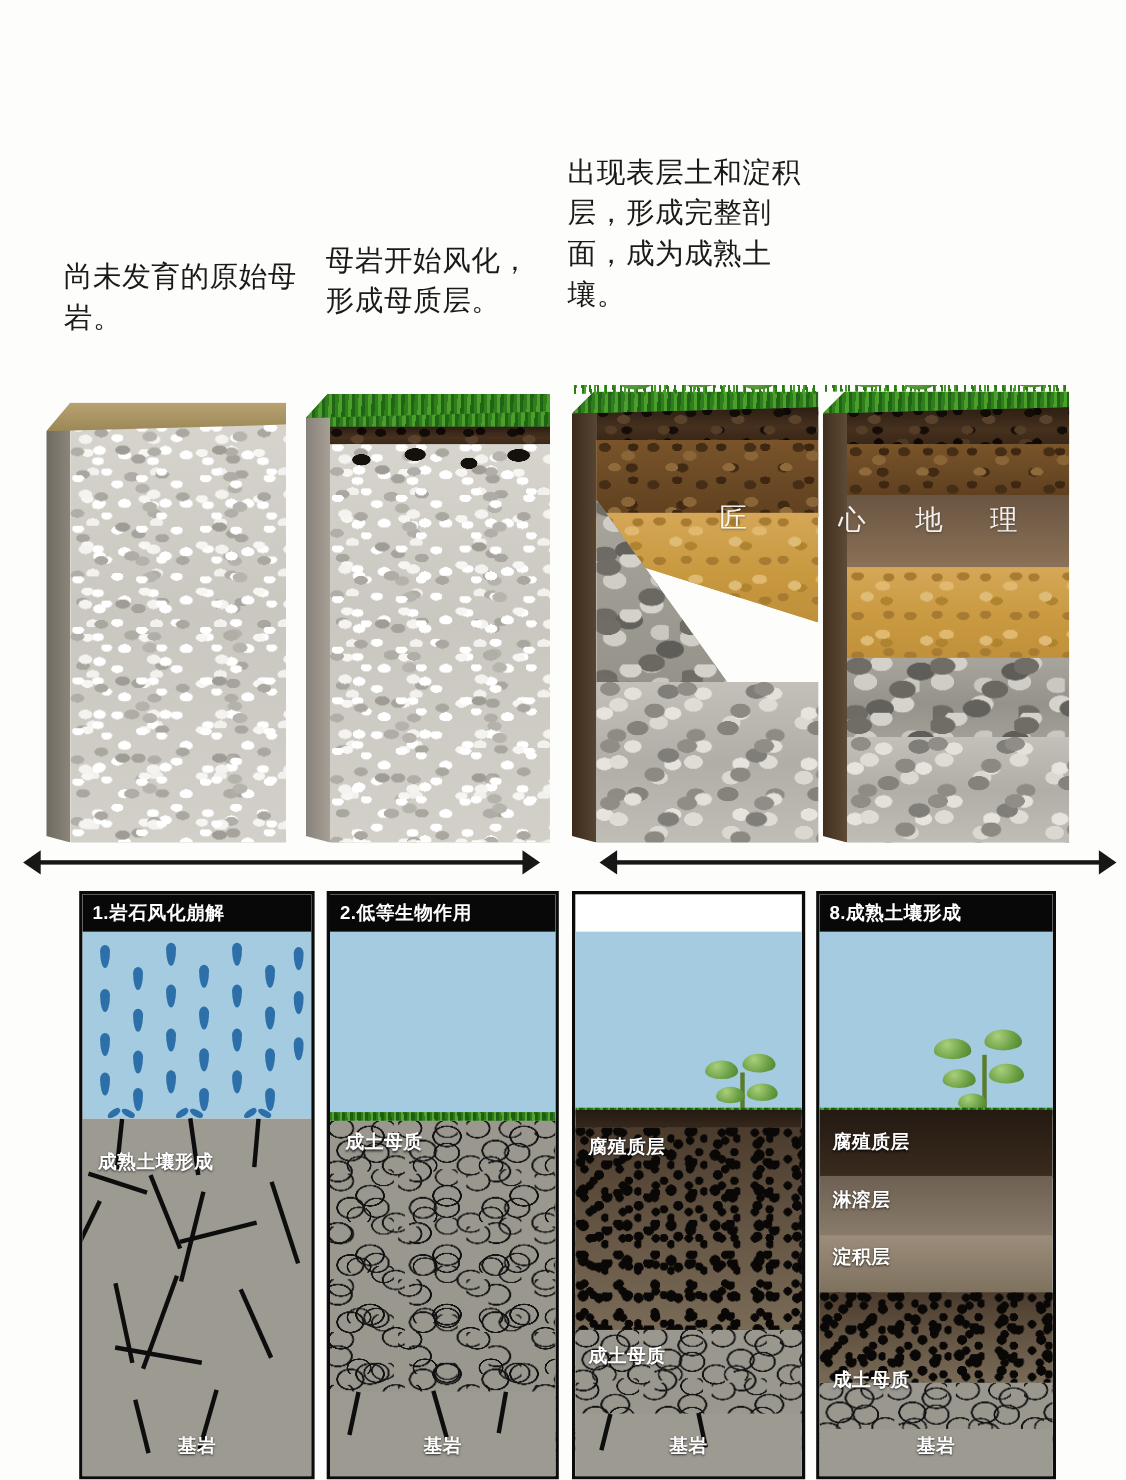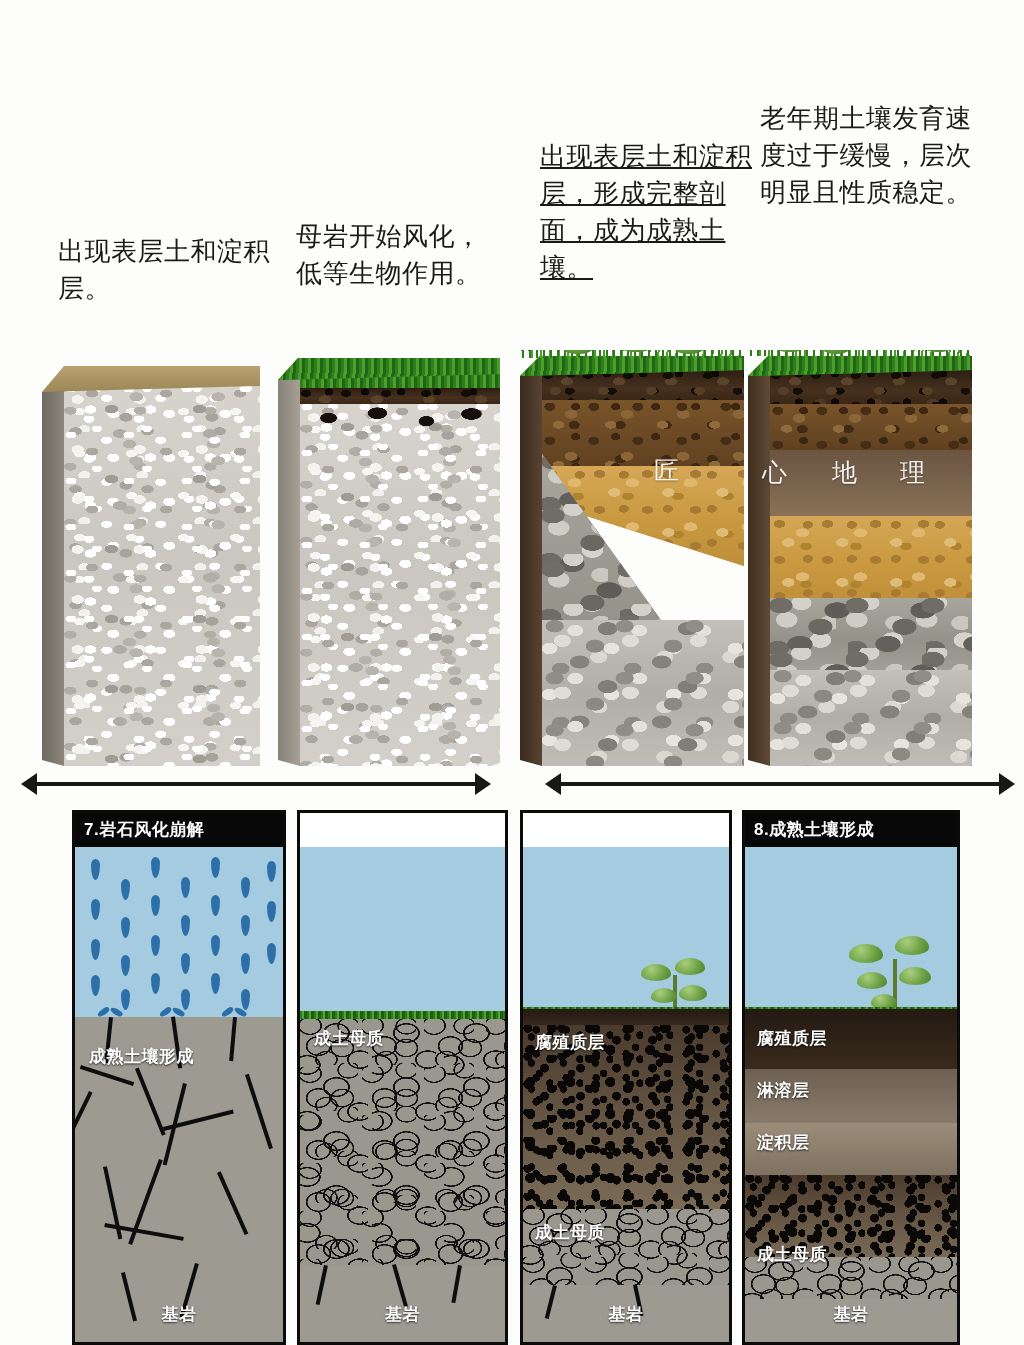--- a/index.html
+++ b/index.html
@@ -25,21 +25,21 @@
   }
 
   
   .caption {
     position: absolute;
     font-size: 26px; line-height: 1.42; color: #1a1a1a;
     text-align: left; letter-spacing: .5px;
   }
   .cap1 { left: 58px;  top: 233px; width: 215px; }
   .cap2 { left: 296px; top: 218px; width: 205px; }
-  .cap3 { left: 540px; top: 138px; width: 225px; text-decoration: underline; }
+  .cap3 { left: 516px; top: 138px; width: 225px; }
   .cap4 { left: 760px; top: 100px; width: 230px; }
   .cap-indent { text-indent: 26px; display: inline; }
 
   
   .block {
     position: absolute;
     overflow: hidden;
   }
   .block .side {
     position: absolute; left: 0; top: 0; width: 22px; height: 100%;
@@ -269,30 +269,27 @@
   }
   .seedling-stem { position: absolute; background: #5a7a2e; }
 </style>
 </head>
 <body>
 
 <div id="root">
 
 
   <div class="caption cap1">
-    <span class="cap-indent">出现表层土和淀积层。</span>
+    <span class="cap-indent">尚未发育的原始母岩。</span>
   </div>
   <div class="caption cap2">
-    <span class="cap-indent">母岩开始风化，低等生物作用。</span>
+    <span class="cap-indent">母岩开始风化，形成母质层。</span>
   </div>
   <div class="caption cap3">
     <span class="cap-indent">出现表层土和淀积层，形成完整剖面，成为成熟土壤。</span>
-  </div>
-  <div class="caption cap4">
-    <span class="cap-indent">老年期土壤发育速度过于缓慢，层次明显且性质稳定。</span>
   </div>
 
   <div class="block" style="left:42px; top:366px; width:218px; height:400px;">
     <div class="topface" style="background:linear-gradient(180deg,#b8a272 0%,#9c8757 100%);
                 clip-path: polygon(0 26px, 22px 0, 100% 0, 100% 20px, 0 26px);"></div>
     <div class="side" style="background:linear-gradient(90deg,#6f6a60 0%,#8b857a 100%); top:22px; height:378px;
                 clip-path: polygon(0 4px, 22px 0, 22px 100%, 0 calc(100% - 6px));"></div>
     <div class="body" style="top:20px;">
       <div class="lyr tex-granite" style="top:0; bottom:0;"></div>
     </div>
@@ -357,21 +354,21 @@
     <div class="wm" style="left:84px; top:106px;">地</div>
     <div class="wm" style="left:152px; top:106px;">理</div>
   </div>
 
   <div class="arrow-row">
     <div class="arrow" style="left:36px; width:440px;"></div>
     <div class="arrow" style="left:560px; width:440px;"></div>
   </div>
 
   <div class="panel" style="left:72px; width:214px;">
-    <div class="panel-head">7.岩石风化崩解</div>
+    <div class="panel-head">1.岩石风化崩解</div>
     <div class="sky" style="height:170px;">
       <div class="raindrop" style="left:16px; top:12px;"></div>
       <div class="raindrop" style="left:16px; top:52px;"></div>
       <div class="raindrop" style="left:16px; top:92px;"></div>
       <div class="raindrop" style="left:16px; top:128px;"></div>
       <div class="raindrop" style="left:46px; top:32px;"></div>
       <div class="raindrop" style="left:46px; top:70px;"></div>
       <div class="raindrop" style="left:46px; top:108px;"></div>
       <div class="raindrop" style="left:46px; top:142px;"></div>
       <div class="raindrop" style="left:76px; top:10px;"></div>
@@ -421,20 +418,21 @@
       <div class="crack" style="left:88px;  top:110px; width:72px; height:4px; transform:rotate(-14deg);"></div>
       <div class="crack" style="left:30px;  top:206px; width:80px; height:4px; transform:rotate(10deg);"></div>
       <div class="crack" style="left:120px; top:246px; width:4px; height:56px; transform:rotate(16deg);"></div>
       <div class="crack" style="left:46px;  top:256px; width:4px; height:50px; transform:rotate(-14deg);"></div>
     </div>
     <div class="p-label" style="left:14px; top:232px;">成熟土壤形成</div>
     <div class="p-label center" style="top:490px;">基岩</div>
   </div>
 
   <div class="panel" style="left:297px; width:211px;">
+    <div class="panel-head">2.低等生物作用</div>
     <div class="sky" style="height:170px;"></div>
     <div class="ground grass-line" style="top:198px; height:8px;"></div>
     <div class="ground soil-clast" style="top:206px; bottom:0;"></div>
     <div class="ground soil-bedrock" style="top:452px; bottom:0;">
       <div class="crack" style="left:24px; top:0; width:4px; height:40px; transform:rotate(12deg);"></div>
       <div class="crack" style="left:92px; top:0; width:4px; height:44px; transform:rotate(-16deg);"></div>
       <div class="crack" style="left:158px; top:0; width:4px; height:38px; transform:rotate(10deg);"></div>
     </div>
     <div class="p-label" style="left:14px; top:214px;">成土母质</div>
     <div class="p-label center" style="top:490px;">基岩</div>

